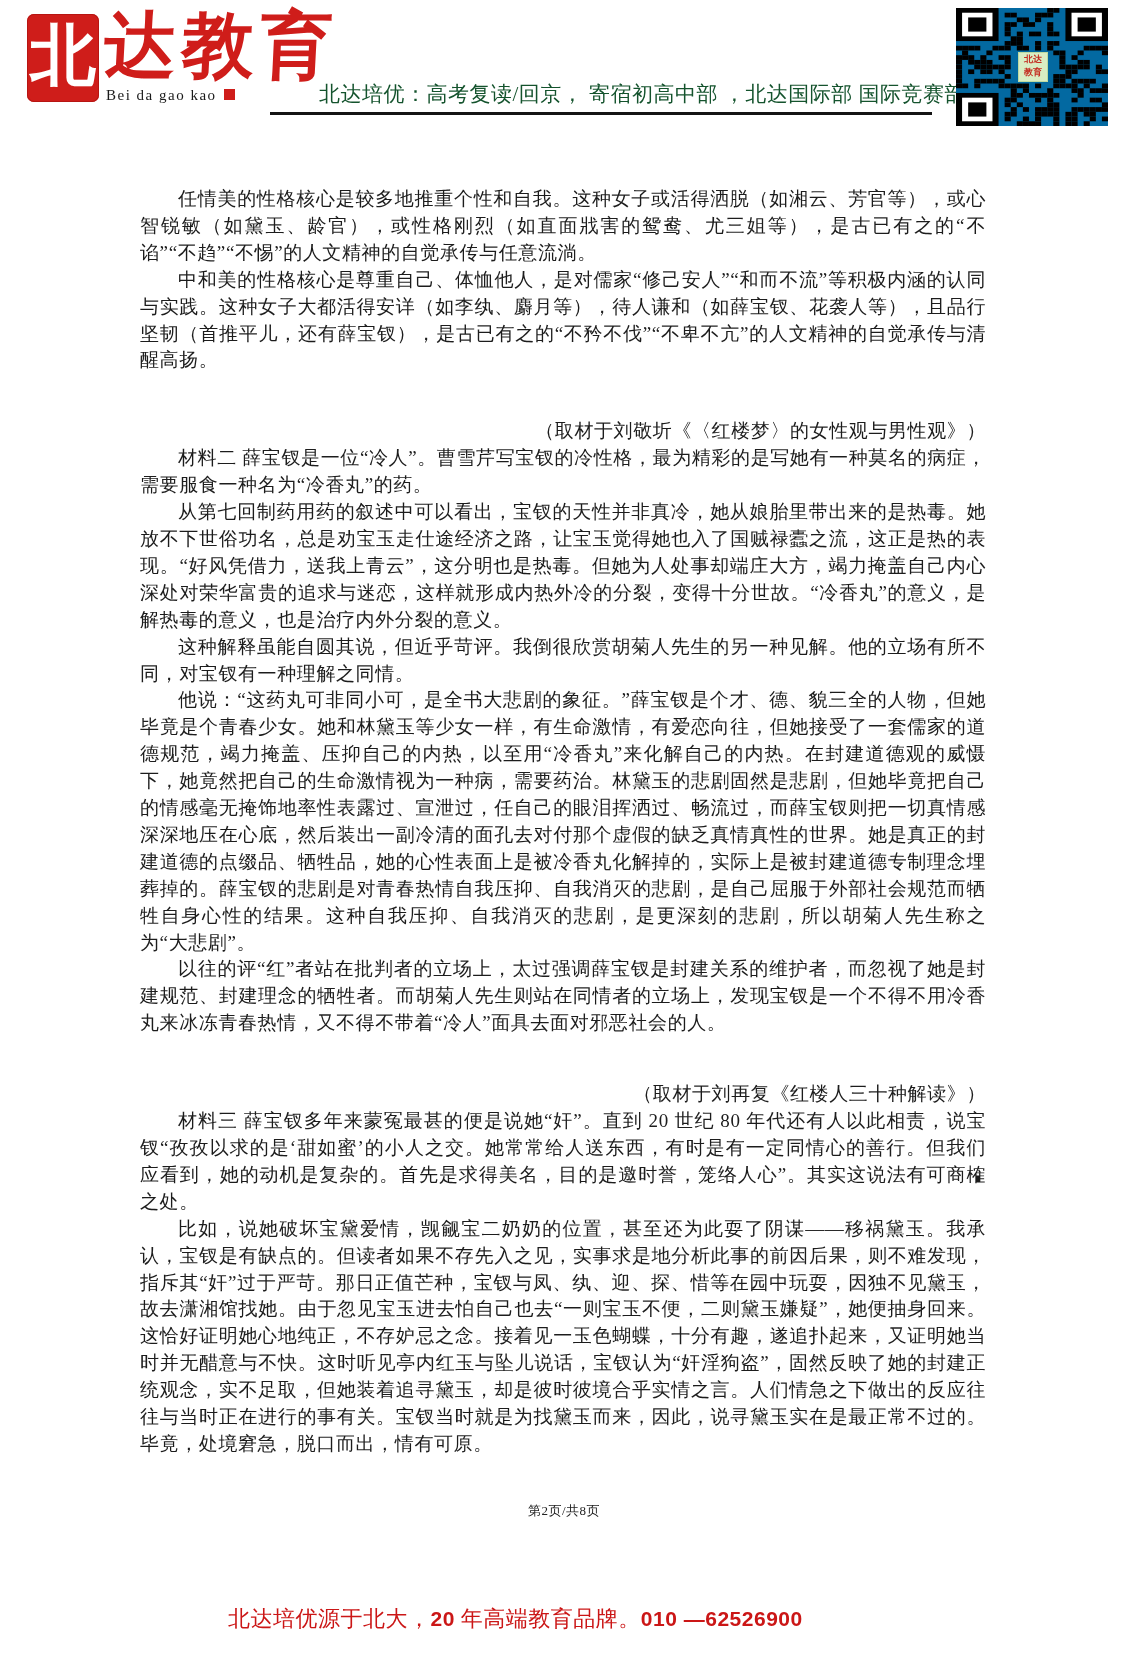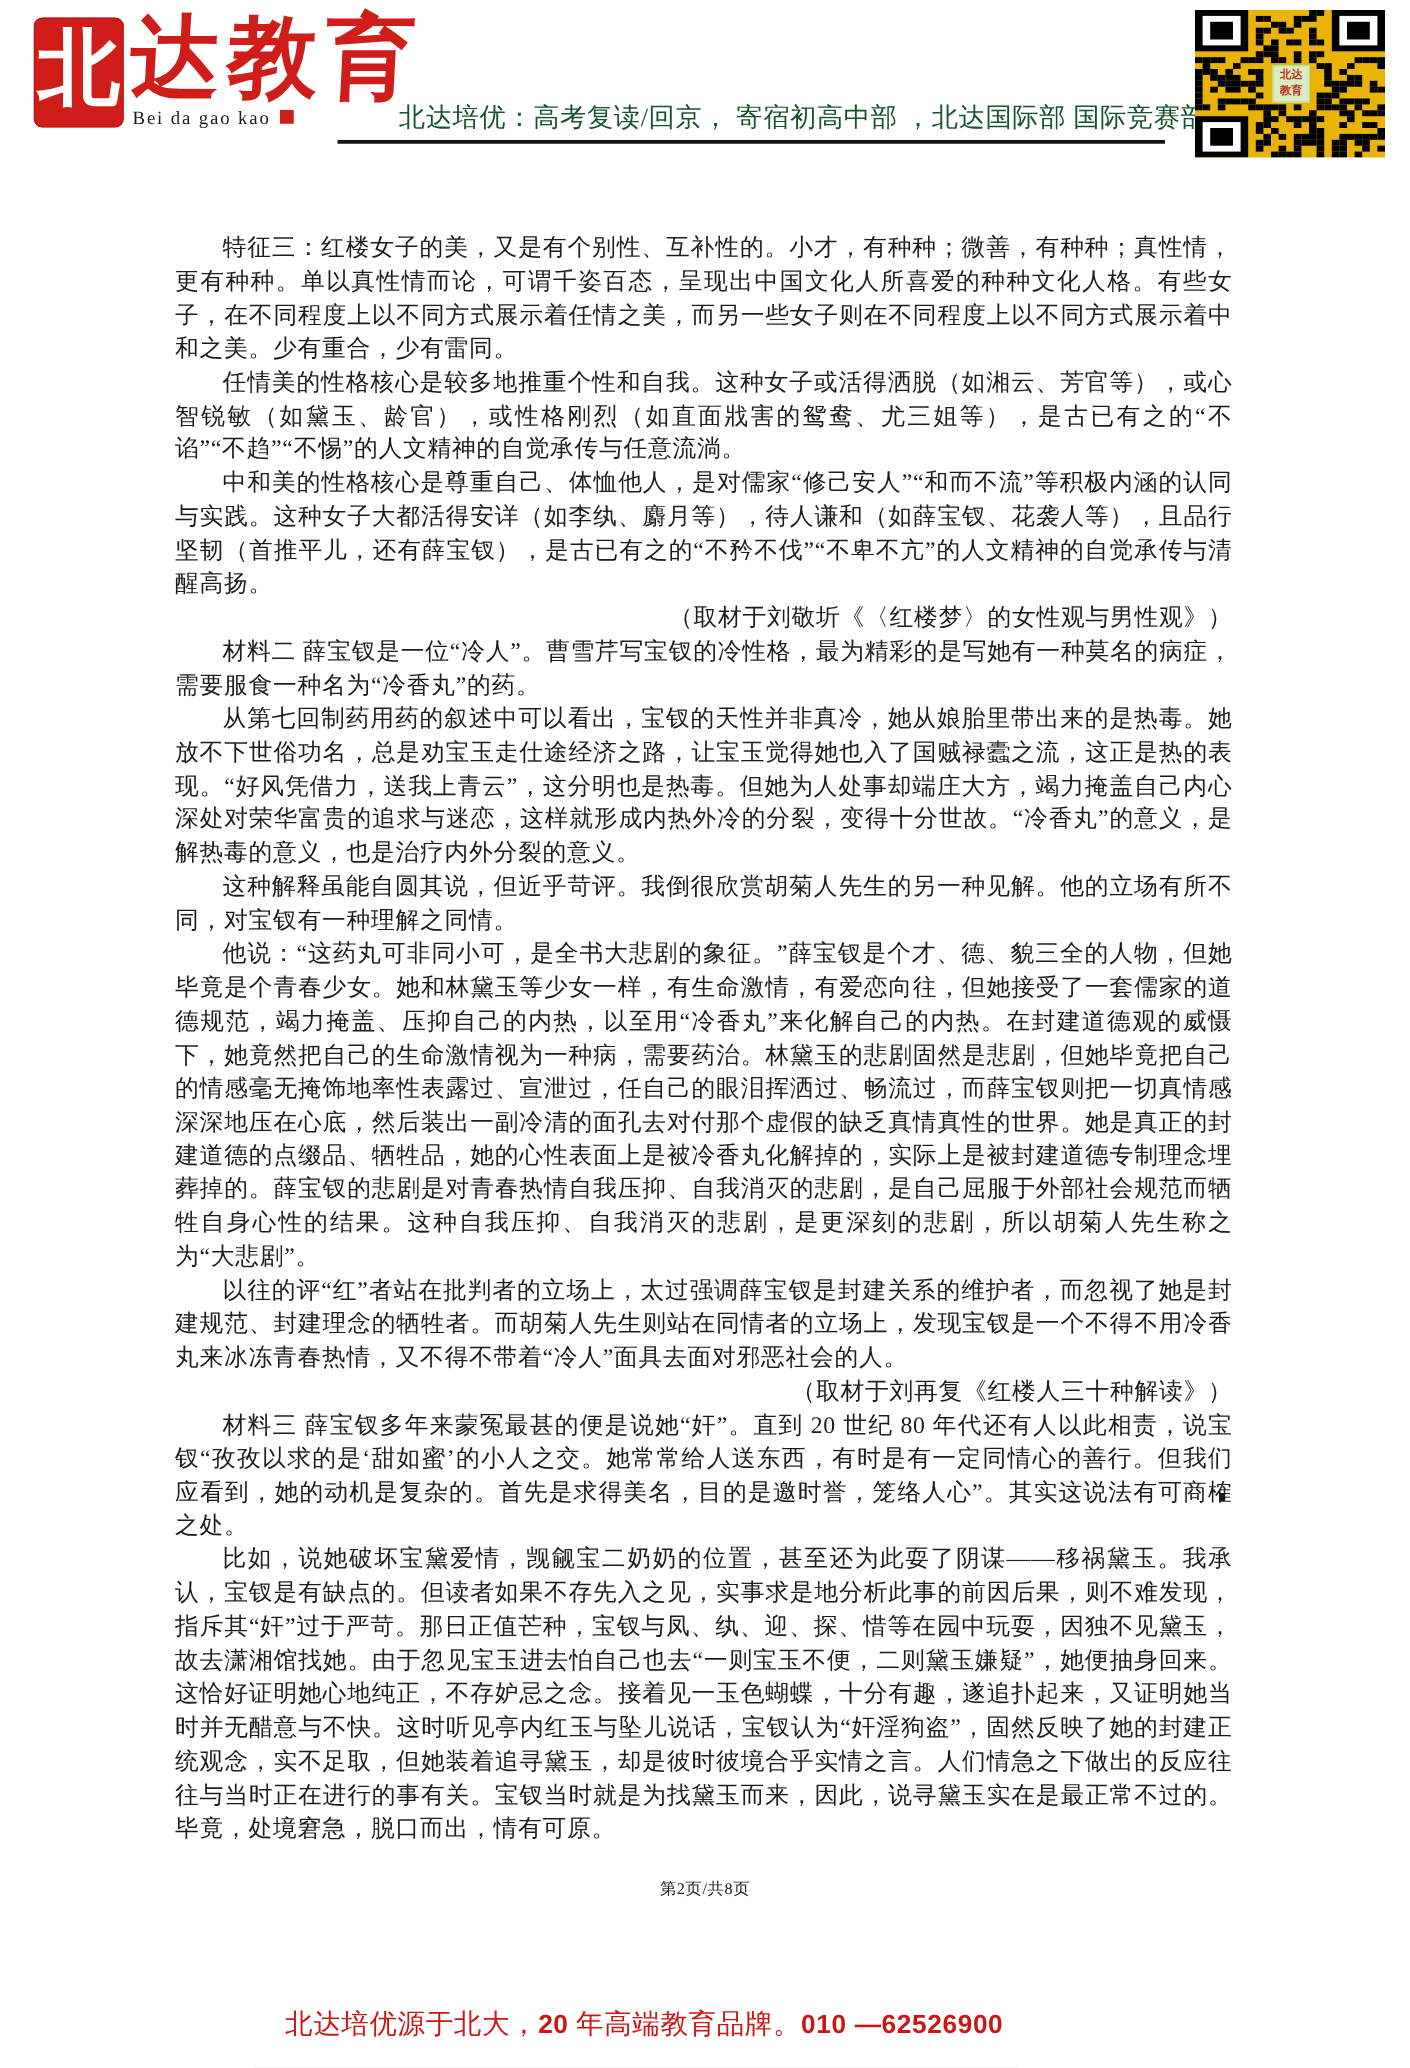--- a/index.html
+++ b/index.html
@@ -65,21 +65,21 @@
     margin-left: 16px;
   }
   .header-rule {
     position: absolute; left: 270px; top: 112px;
     width: 662px; height: 3px;
     background: #141414;
   }
   .qr-wrap {
     position: absolute; left: 956px; top: 8px;
     width: 152px; height: 118px;
-    background: #eab308;
+    background: #0369a1;
   }
   .qr-wrap svg { width: 100%; height: 100%; display: block; }
   .qr-label {
     position: absolute; left: 62px; top: 44px;
     width: 30px; height: 30px;
     background: #d9edc3;
     border: 1px solid #bcd9a0;
     color: #c42a1f;
     font-size: 9px;
     line-height: 13px;
@@ -93,21 +93,21 @@
     position: absolute;
     left: 140px; top: 186px;
     width: 846px;
     color: #1c1c1c;
     font-size: 19px;
     line-height: 26.9px;
     text-align: justify;
     letter-spacing: 0.6px;
   }
   .para { text-indent: 2em; }
-  .para.attr { text-align: right; text-indent: 0; }
+  .para.attr { text-align: right; text-indent: 0; margin-top: 44px; }
 
   
   .page-indicator {
     position: absolute; left: 0; top: 1502px;
     width: 100%;
     text-align: center;
     font-size: 13px;
     color: #222;
     letter-spacing: 0.5px;
   }
@@ -338,21 +338,20 @@
         <rect x="1" y="19" width="5" height="5" fill="#fff"></rect>
         <rect x="2" y="20" width="3" height="3" fill="#000"></rect>
       </svg>
     <div class="qr-label">
       <div>北达</div>
       <div>教育</div>
     </div>
   </div>
 
   <div class="body-text">
-    <p class="para">特征三：红楼女子的美，又是有个别性、互补性的。小才，有种种；微善，有种种；真性情，更有种种。单以真性情而论，可谓千姿百态，呈现出中国文化人所喜爱的种种文化人格。有些女子，在不同程度上以不同方式展示着任情之美，而另一些女子则在不同程度上以不同方式展示着中和之美。少有重合，少有雷同。</p>
     <p class="para">任情美的性格核心是较多地推重个性和自我。这种女子或活得洒脱（如湘云、芳官等），或心智锐敏（如黛玉、龄官），或性格刚烈（如直面戕害的鸳鸯、尤三姐等），是古已有之的“不谄”“不趋”“不惕”的人文精神的自觉承传与任意流淌。</p>
     <p class="para">中和美的性格核心是尊重自己、体恤他人，是对儒家“修己安人”“和而不流”等积极内涵的认同与实践。这种女子大都活得安详（如李纨、麝月等），待人谦和（如薛宝钗、花袭人等），且品行坚韧（首推平儿，还有薛宝钗），是古已有之的“不矜不伐”“不卑不亢”的人文精神的自觉承传与清醒高扬。</p>
     <p class="para attr">（取材于刘敬圻《〈红楼梦〉的女性观与男性观》）</p>
     <p class="para">材料二 薛宝钗是一位“冷人”。曹雪芹写宝钗的冷性格，最为精彩的是写她有一种莫名的病症，需要服食一种名为“冷香丸”的药。</p>
     <p class="para">从第七回制药用药的叙述中可以看出，宝钗的天性并非真冷，她从娘胎里带出来的是热毒。她放不下世俗功名，总是劝宝玉走仕途经济之路，让宝玉觉得她也入了国贼禄蠹之流，这正是热的表现。“好风凭借力，送我上青云”，这分明也是热毒。但她为人处事却端庄大方，竭力掩盖自己内心深处对荣华富贵的追求与迷恋，这样就形成内热外冷的分裂，变得十分世故。“冷香丸”的意义，是解热毒的意义，也是治疗内外分裂的意义。</p>
     <p class="para">这种解释虽能自圆其说，但近乎苛评。我倒很欣赏胡菊人先生的另一种见解。他的立场有所不同，对宝钗有一种理解之同情。</p>
     <p class="para">他说：“这药丸可非同小可，是全书大悲剧的象征。”薛宝钗是个才、德、貌三全的人物，但她毕竟是个青春少女。她和林黛玉等少女一样，有生命激情，有爱恋向往，但她接受了一套儒家的道德规范，竭力掩盖、压抑自己的内热，以至用“冷香丸”来化解自己的内热。在封建道德观的威慑下，她竟然把自己的生命激情视为一种病，需要药治。林黛玉的悲剧固然是悲剧，但她毕竟把自己的情感毫无掩饰地率性表露过、宣泄过，任自己的眼泪挥洒过、畅流过，而薛宝钗则把一切真情感深深地压在心底，然后装出一副冷清的面孔去对付那个虚假的缺乏真情真性的世界。她是真正的封建道德的点缀品、牺牲品，她的心性表面上是被冷香丸化解掉的，实际上是被封建道德专制理念埋葬掉的。薛宝钗的悲剧是对青春热情自我压抑、自我消灭的悲剧，是自己屈服于外部社会规范而牺牲自身心性的结果。这种自我压抑、自我消灭的悲剧，是更深刻的悲剧，所以胡菊人先生称之为“大悲剧”。</p>
     <p class="para">以往的评“红”者站在批判者的立场上，太过强调薛宝钗是封建关系的维护者，而忽视了她是封建规范、封建理念的牺牲者。而胡菊人先生则站在同情者的立场上，发现宝钗是一个不得不用冷香丸来冰冻青春热情，又不得不带着“冷人”面具去面对邪恶社会的人。</p>
     <p class="para attr">（取材于刘再复《红楼人三十种解读》）</p>
     <p class="para">材料三 薛宝钗多年来蒙冤最甚的便是说她“奸”。直到 20 世纪 80 年代还有人以此相责，说宝钗“孜孜以求的是‘甜如蜜’的小人之交。她常常给人送东西，有时是有一定同情心的善行。但我们应看到，她的动机是复杂的。首先是求得美名，目的是邀时誉，笼络人心”。其实这说法有可商榷之处。</p>

